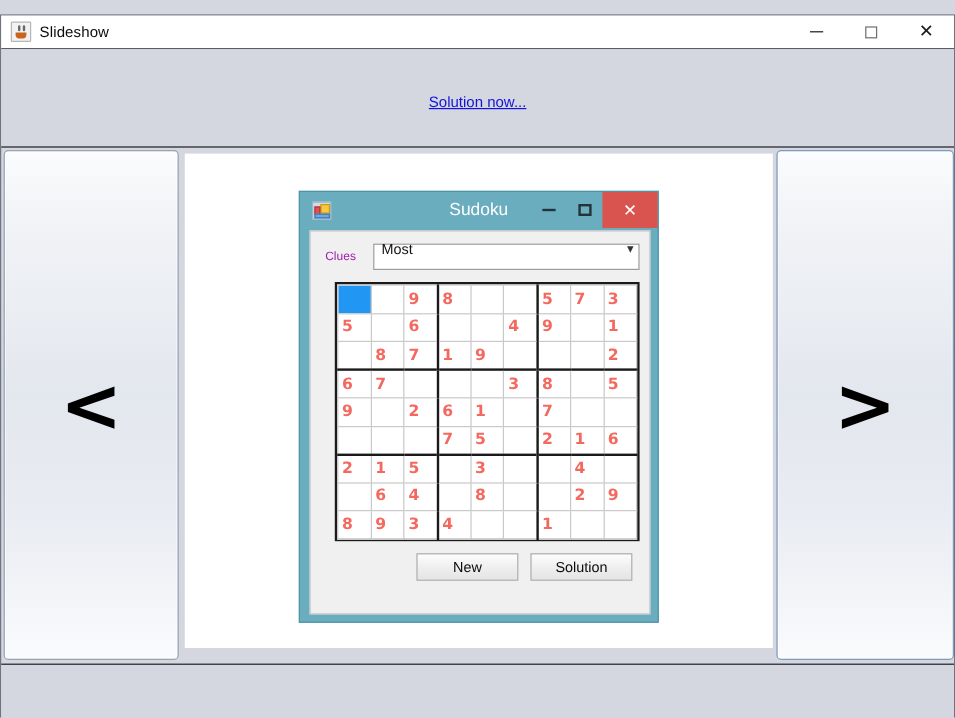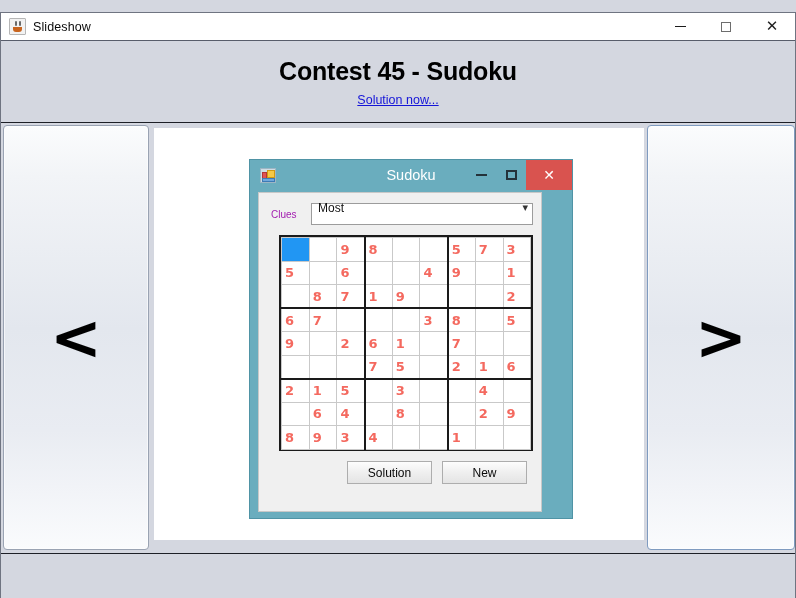--- a/index.html
+++ b/index.html
@@ -124,21 +124,21 @@
     position: absolute; left: 0; top: 540px;
     width: 794px; height: 56px;
     background: #d4d7e0;
     border-top: 1px solid #1d1f26;
   }
 
   
   .sudoku-win {
     position: absolute;
     left: 248px; top: 146px;
-    width: 324px; height: 360px;
+    width: 300px; height: 360px;
     background: #6aadbe;
     border: 1px solid #4f93a5;
   }
   .sw-title {
     height: 30px;
     display: flex; align-items: center;
     position: relative;
   }
   .sw-icon {
     width: 16px; height: 15px;
@@ -264,21 +264,20 @@
       <div class="tb-btn">
           <i class="glyph-max"></i>
         </div>
       <div class="tb-btn close">
           <span class="glyph-close">✕</span>
         </div>
     </div>
   </div>
 
   <div class="header">
-    <h1>Contest 45 - Sudoku</h1>
     <div class="dl">Solution now...</div>
   </div>
 
   <div class="stage"></div>
 
   <div class="navbtn left">
     <span>&lt;</span>
   </div>
   <div class="navbtn right">
     <span>&gt;</span>
@@ -417,20 +416,20 @@
                 <td></td>
                 <td class="bl">1</td>
                 <td></td>
                 <td></td>
               </tr>
             </tbody>
         </table>
       </div>
 
       <div class="sw-buttons">
+        <div class="sw-push">New</div>
         <div class="sw-push">Solution</div>
-        <div class="sw-push">New</div>
       </div>
 
     </div>
   </div>
 
 </div>
 
 </body></html>

